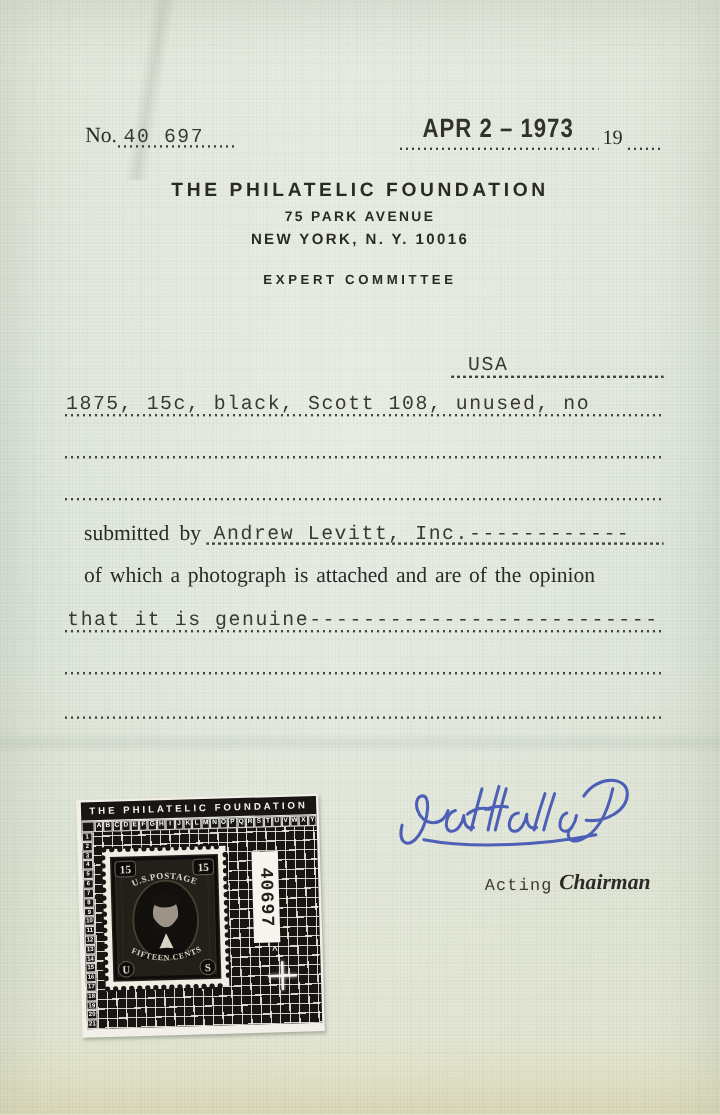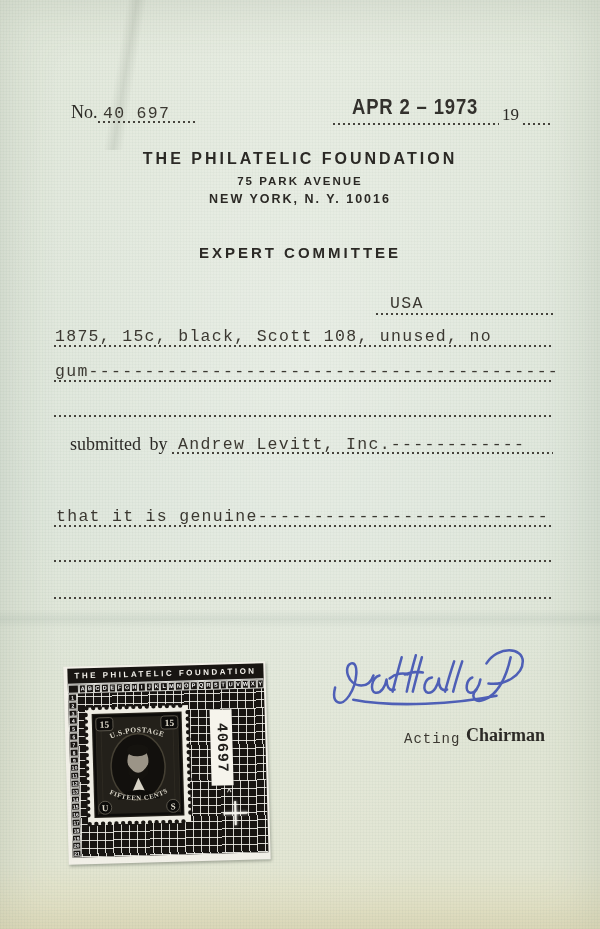--- a/index.html
+++ b/index.html
@@ -55,21 +55,21 @@
   .cross::before{content:""; position:absolute; left:0; top:11px; width:24px; height:2px; background:#f2f1ea; box-shadow:0 0 3px #fff;}
   .cross::after{content:""; position:absolute; left:11px; top:0; width:2px; height:24px; background:#f2f1ea; box-shadow:0 0 3px #fff;}
   .cross-arrow{position:absolute; left:156px; top:98px; color:#f2f1ea; font-size:8px;
     font-family:"Liberation Sans",sans-serif; font-weight:bold;}
 
   .sig-svg{position:absolute; left:325px; top:641px; width:222px; height:73px;}
   .for-line{position:absolute; left:327px; top:701px; font-size:19px; word-spacing:4px; white-space:nowrap;}
   .acting{position:absolute; left:404px; top:731px; font-family:"Liberation Mono","DejaVu Sans Mono",monospace;
     font-size:14px; color:#3b3831; letter-spacing:1px;}
   .chairman{position:absolute; left:466px; top:725px; font-family:"Liberation Serif","DejaVu Serif",serif;
-    font-weight:bold; font-size:18px; color:#2c2a26;}
+    font-style:italic; font-weight:bold; font-size:18px; color:#2c2a26;}
 </style>
 </head>
 <body>
 
 <div class="paper">
   <div class="streak"></div>
   <div class="crease"></div>
 
   <div class="abs serif" style="left:71px; top:102px;">No.</div>
   <div class="dots" style="left:98px; top:121px; width:97px;"></div>
@@ -77,37 +77,37 @@
 
   <div class="dots" style="left:333px; top:123px; width:166px;"></div>
   <div class="abs serif" style="left:502px; top:105px; font-size:17px;">19</div>
   <div class="dots" style="left:523px; top:123px; width:30px;"></div>
   <div class="abs datestamp" style="left:352px; top:94px;">APR 2 – 1973</div>
 
   <div class="sans-head" style="top:150px; font-size:16px; letter-spacing:3px;">THE PHILATELIC FOUNDATION</div>
   <div class="sans-head" style="top:175px; font-size:11.5px; letter-spacing:2px;">75 PARK AVENUE</div>
   <div class="sans-head" style="top:192px; font-size:12.5px; letter-spacing:2px;">NEW YORK, N. Y. 10016</div>
 
-  <div class="sans-head" style="top:244px; font-size:15px; letter-spacing:3px;">EXPERT COMMITTEE</div>
+  <div class="sans-head" style="top:228px; font-size:11px; letter-spacing:3px;">EXPERT COMMITTEE</div>
 
   <div class="dots" style="left:376px; top:313px; width:177px;"></div>
   <div class="abs typed" style="left:390px; top:294px;">USA</div>
 
   <div class="abs typed" style="left:55px; top:327px;">1875, 15c, black, Scott 108, unused, no</div>
   <div class="dots" style="left:54px; top:345px; width:500px;"></div>
 
-  <div class="abs typed" style="left:55px; top:362px; max-width:500px; overflow:hidden;">gum------------------------------------------</div>
   <div class="dots" style="left:54px; top:380px; width:500px;"></div>
 
   <div class="dots" style="left:54px; top:415px; width:500px;"></div>
 
   <div class="abs serif" style="left:70px; top:434px; word-spacing:4px;">submitted by</div>
   <div class="dots" style="left:172px; top:452px; width:381px;"></div>
   <div class="abs typed" style="left:178px; top:435px; max-width:376px; overflow:hidden;">Andrew Levitt, Inc.------------</div>
 
+  <div class="abs serif" style="left:70px; top:469px; word-spacing:2px;">of which a photograph is attached and are of the opinion</div>
 
   <div class="abs typed" style="left:56px; top:507px; max-width:500px; overflow:hidden;">that it is genuine--------------------------</div>
   <div class="dots" style="left:54px; top:525px; width:500px;"></div>
 
   <div class="dots" style="left:54px; top:560px; width:500px;"></div>
   <div class="dots" style="left:54px; top:597px; width:500px;"></div>
 
   <div class="photo">
     <div class="photo-inner">
       <div class="ph-header">THE PHILATELIC FOUNDATION</div>

